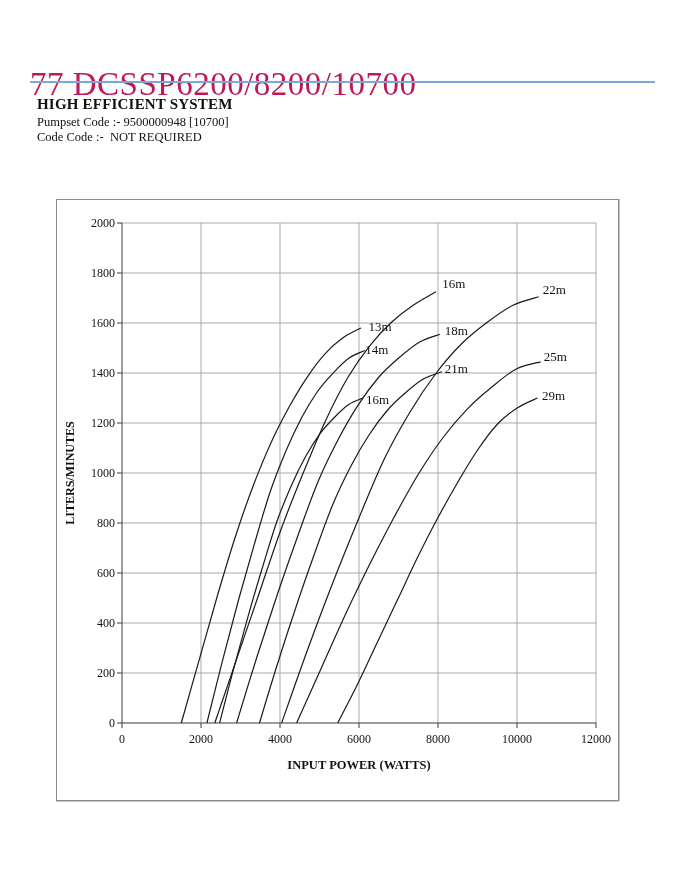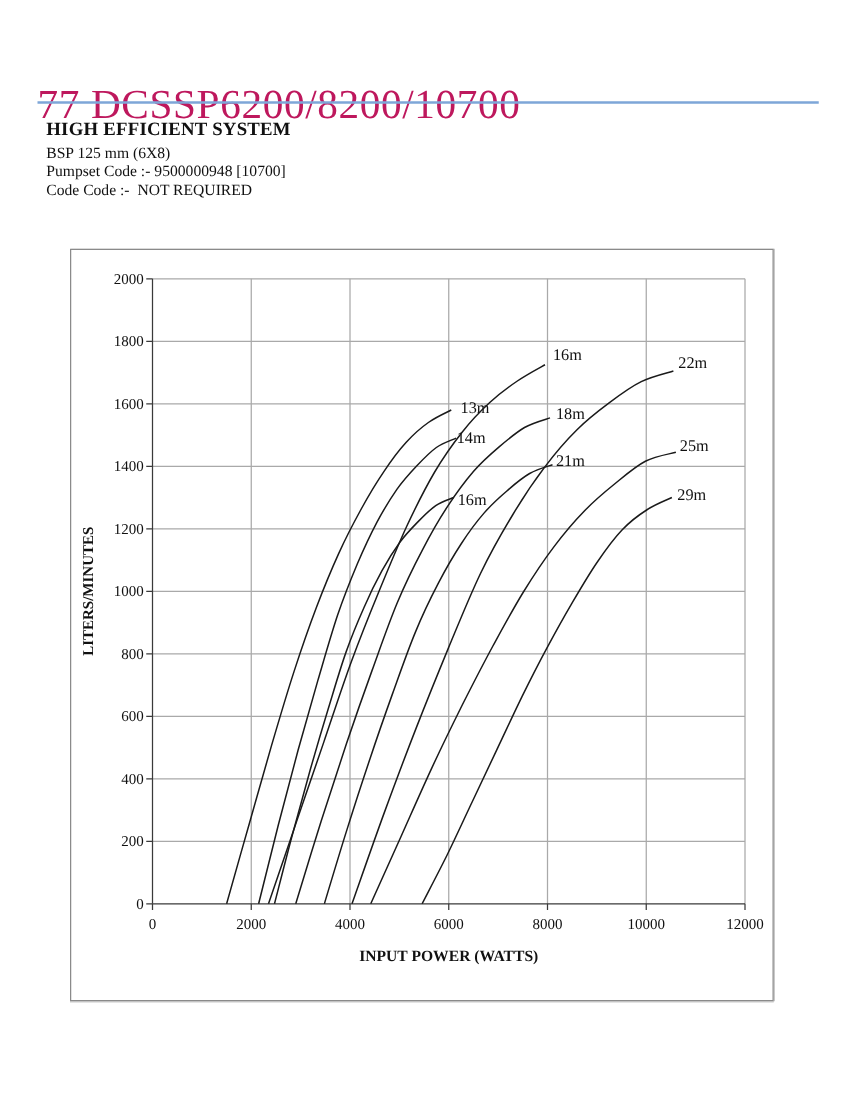--- a/index.html
+++ b/index.html
@@ -44,21 +44,20 @@
 <body>
 
 <div class="page">
 
   <h1 class="doc-title" style="color: #be185d;">77 DCSSP6200/8200/10700</h1>
 
   <div class="title-rule" style="background: rgb(126, 166, 216);"></div>
 
   <div class="info-block">
     <div class="info-heading">HIGH EFFICIENT SYSTEM</div>
-    <div class="info-line">BSP 125 mm (6X8)</div>
     <div class="info-line">Pumpset Code :- 9500000948 [10700]</div>
     <div class="info-line">Code Code :-  NOT REQUIRED</div>
   </div>
 
   <div class="chart-frame">
     <svg id="chart-svg" width="561" height="600" viewBox="0 0 561 600">
         <line x1="65" y1="473" x2="539" y2="473" stroke="#a9a9a9" stroke-width="1"></line>
         <line x1="65" y1="423" x2="539" y2="423" stroke="#a9a9a9" stroke-width="1"></line>
         <line x1="65" y1="373" x2="539" y2="373" stroke="#a9a9a9" stroke-width="1"></line>
         <line x1="65" y1="323" x2="539" y2="323" stroke="#a9a9a9" stroke-width="1"></line>

